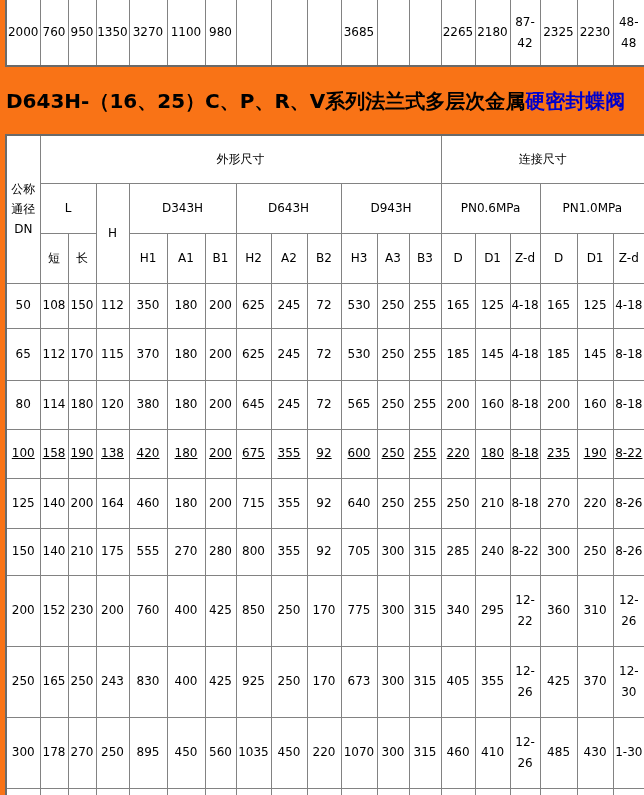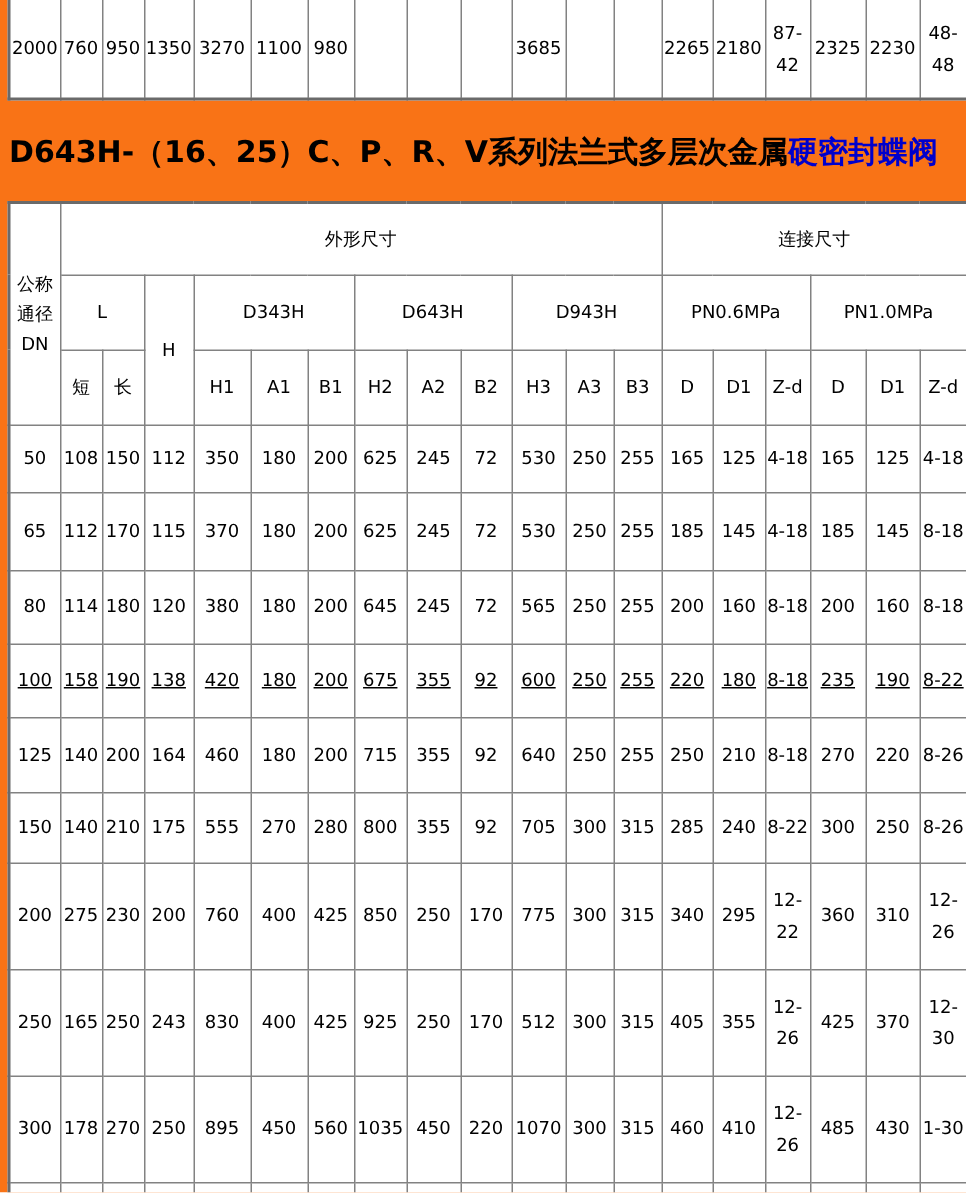--- a/index.html
+++ b/index.html
@@ -305,21 +305,21 @@
           <td>315</td>
           <td>285</td>
           <td>240</td>
           <td>8-22</td>
           <td>300</td>
           <td>250</td>
           <td>8-26</td>
         </tr>
         <tr>
           <td>200</td>
-          <td>275</td>
+          <td>152</td>
           <td>230</td>
           <td>200</td>
           <td>760</td>
           <td>400</td>
           <td>425</td>
           <td>850</td>
           <td>250</td>
           <td>170</td>
           <td>775</td>
           <td>300</td>
@@ -335,21 +335,21 @@
           <td>250</td>
           <td>165</td>
           <td>250</td>
           <td>243</td>
           <td>830</td>
           <td>400</td>
           <td>425</td>
           <td>925</td>
           <td>250</td>
           <td>170</td>
-          <td>512</td>
+          <td>673</td>
           <td>300</td>
           <td>315</td>
           <td>405</td>
           <td>355</td>
           <td>12-26</td>
           <td>425</td>
           <td>370</td>
           <td>12-30</td>
         </tr>
         <tr>

